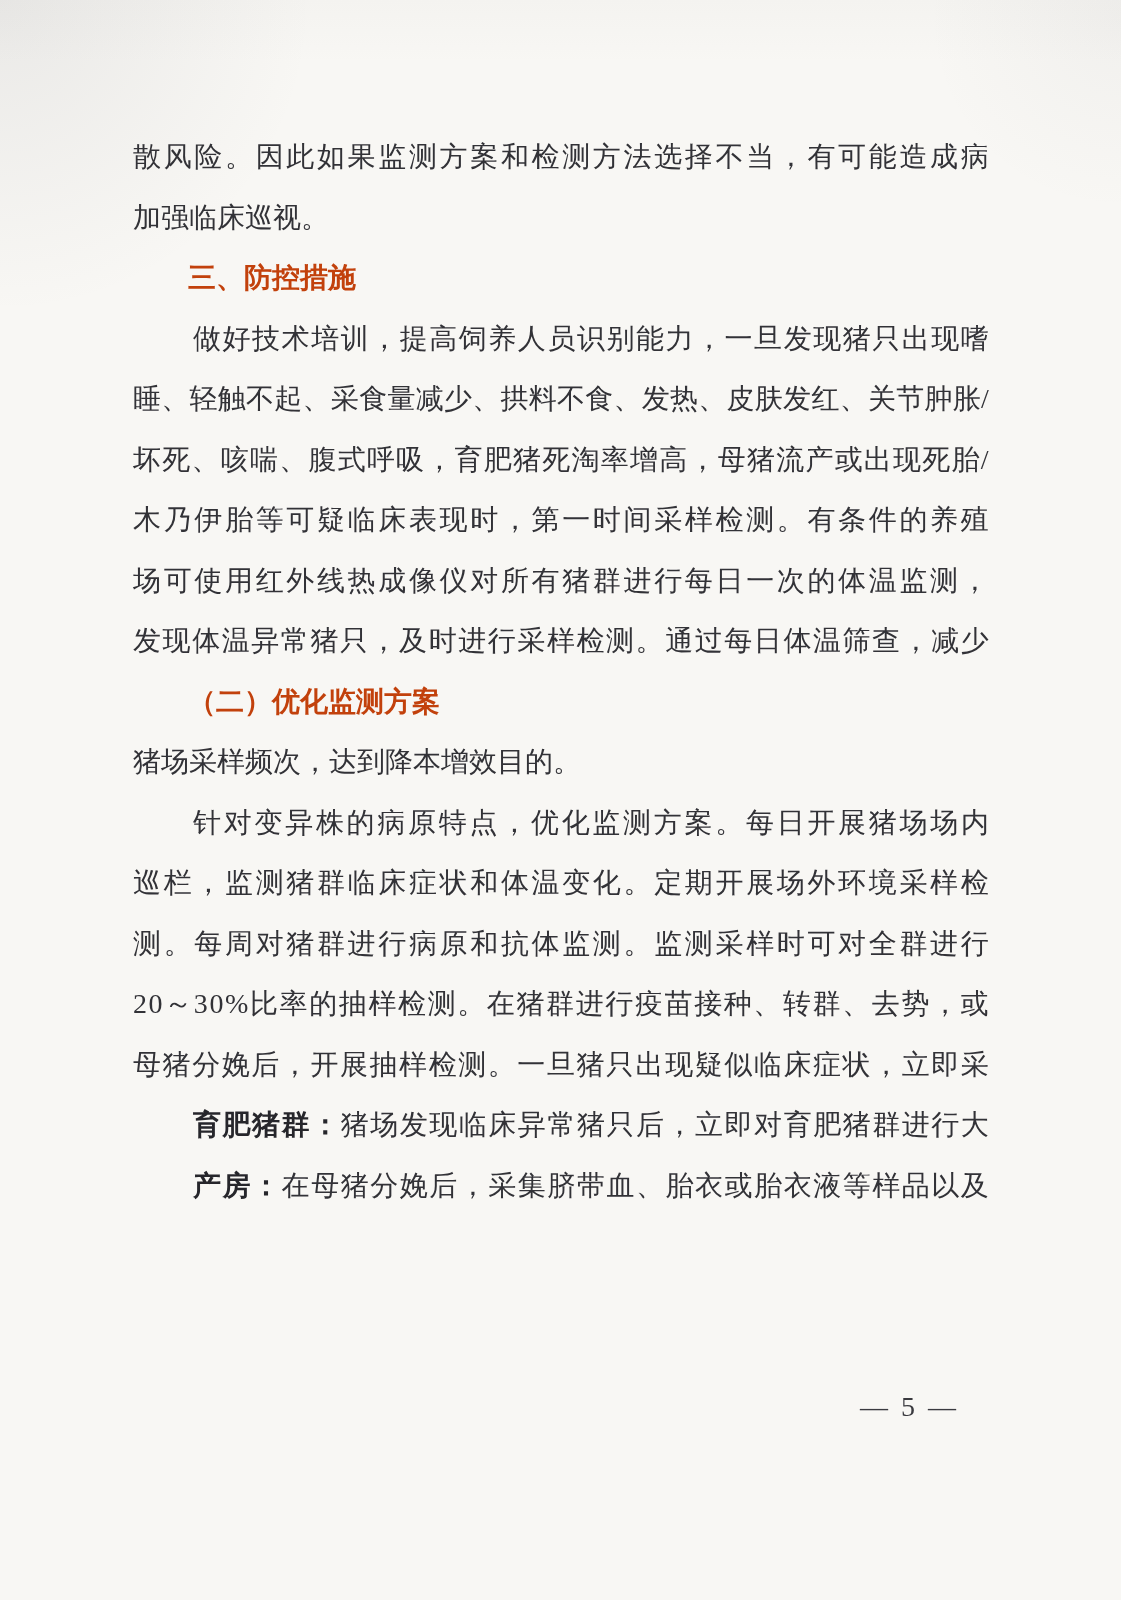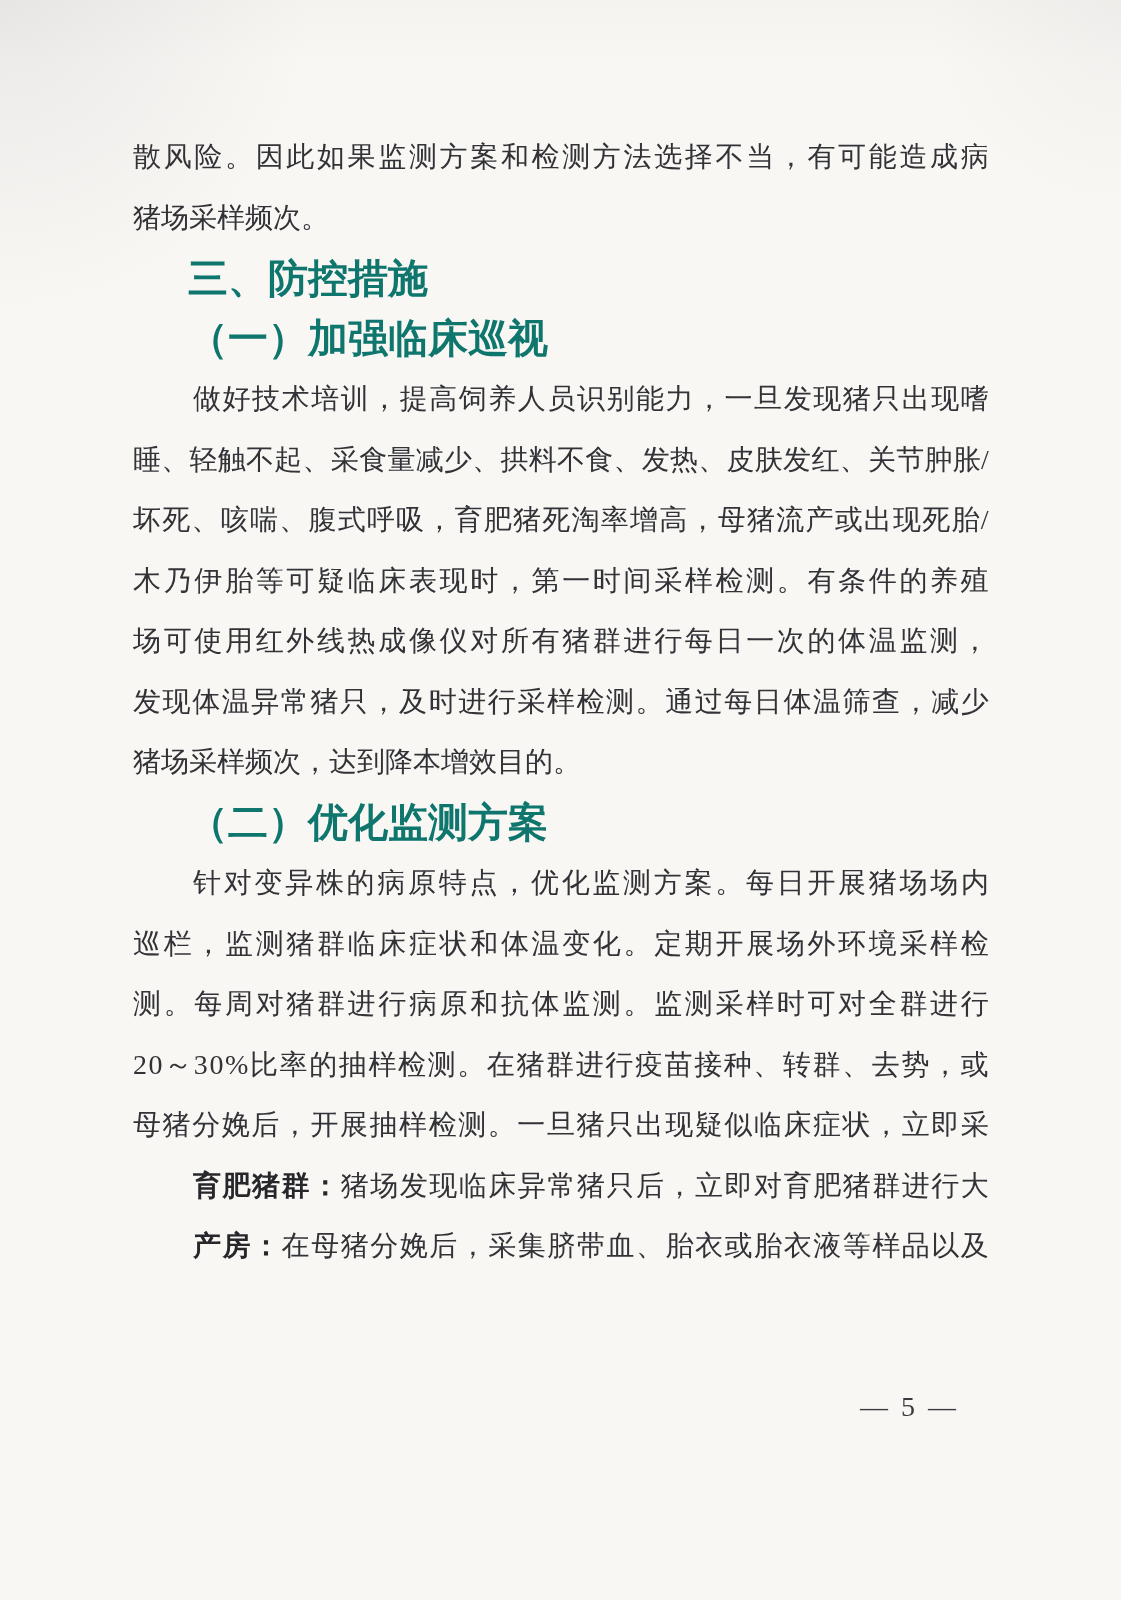--- a/index.html
+++ b/index.html
@@ -36,21 +36,21 @@
   .line.fill {
     display: flex;
     justify-content: space-between;
     white-space: normal;
   }
   .line.fill .ch {
     display: block;
     min-width: 0;
   }
   .line.indent { padding-left: 60px; }
-  .line.heading { font-weight: bold; color: #0f766e; font-size: 40px; }
+  .line.heading { font-weight: bold; color: #c2410c; font-size: 28px; }
   .line.heading.indent { padding-left: 55px; }
   .line.h1 { font-family: "Liberation Sans", "DejaVu Sans", sans-serif; }
   .b { font-weight: bold; color: #26262b; }
   .page-number {
     position: absolute;
     left: 860px;
     top: 1377px;
     height: 60px;
     line-height: 60px;
     font-size: 28px;
@@ -87,23 +87,22 @@
         <span class="ch">不</span>
         <span class="ch">当</span>
         <span class="ch">，</span>
         <span class="ch">有</span>
         <span class="ch">可</span>
         <span class="ch">能</span>
         <span class="ch">造</span>
         <span class="ch">成</span>
         <span class="ch">病</span>
       </div>
-      <div class="line"><span>猪场采样频次。</span></div>
+      <div class="line"><span>加强临床巡视。</span></div>
       <div class="line heading h1 indent"><span>三、防控措施</span></div>
-      <div class="line heading h2 indent"><span>（一）加强临床巡视</span></div>
       <div class="line indent fill">
         <span class="ch">做</span>
         <span class="ch">好</span>
         <span class="ch">技</span>
         <span class="ch">术</span>
         <span class="ch">培</span>
         <span class="ch">训</span>
         <span class="ch">，</span>
         <span class="ch">提</span>
         <span class="ch">高</span>
@@ -275,22 +274,22 @@
         <span class="ch">每</span>
         <span class="ch">日</span>
         <span class="ch">体</span>
         <span class="ch">温</span>
         <span class="ch">筛</span>
         <span class="ch">查</span>
         <span class="ch">，</span>
         <span class="ch">减</span>
         <span class="ch">少</span>
       </div>
+      <div class="line heading h2 indent"><span>（二）优化监测方案</span></div>
       <div class="line"><span>猪场采样频次，达到降本增效目的。</span></div>
-      <div class="line heading h2 indent"><span>（二）优化监测方案</span></div>
       <div class="line indent fill">
         <span class="ch">针</span>
         <span class="ch">对</span>
         <span class="ch">变</span>
         <span class="ch">异</span>
         <span class="ch">株</span>
         <span class="ch">的</span>
         <span class="ch">病</span>
         <span class="ch">原</span>
         <span class="ch">特</span>

